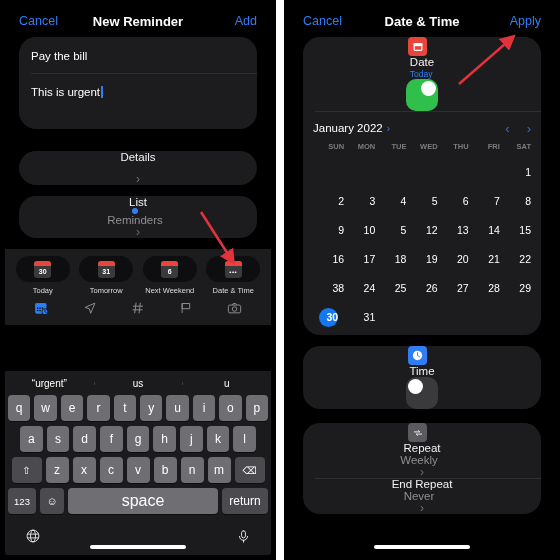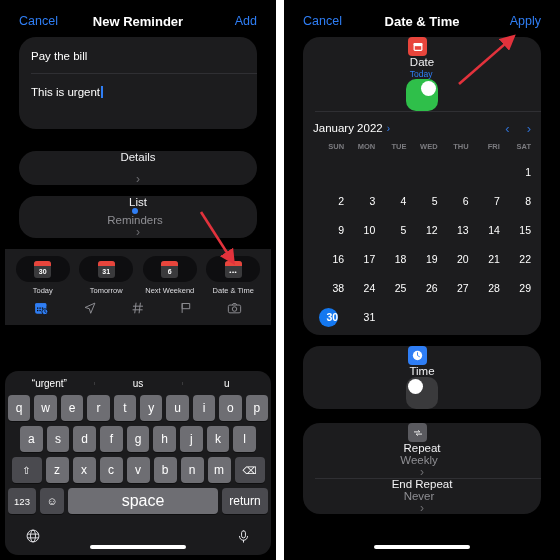--- a/index.html
+++ b/index.html
@@ -206,21 +206,20 @@
     color: #8e8e93;
   }
   .tb-icon.active { color: #2f7ef5; }
 
   
   .kb {
     background: #1b1b1d;
     position: absolute;
     left: 0; right: 0; bottom: 0;
     padding-bottom: 2px;
-    border-radius: 13px;
   }
   .kb-suggest {
     display: flex;
     height: 24px;
     align-items: center;
   }
   .sg {
     flex: 1;
     text-align: center;
     color: #ffffff;

